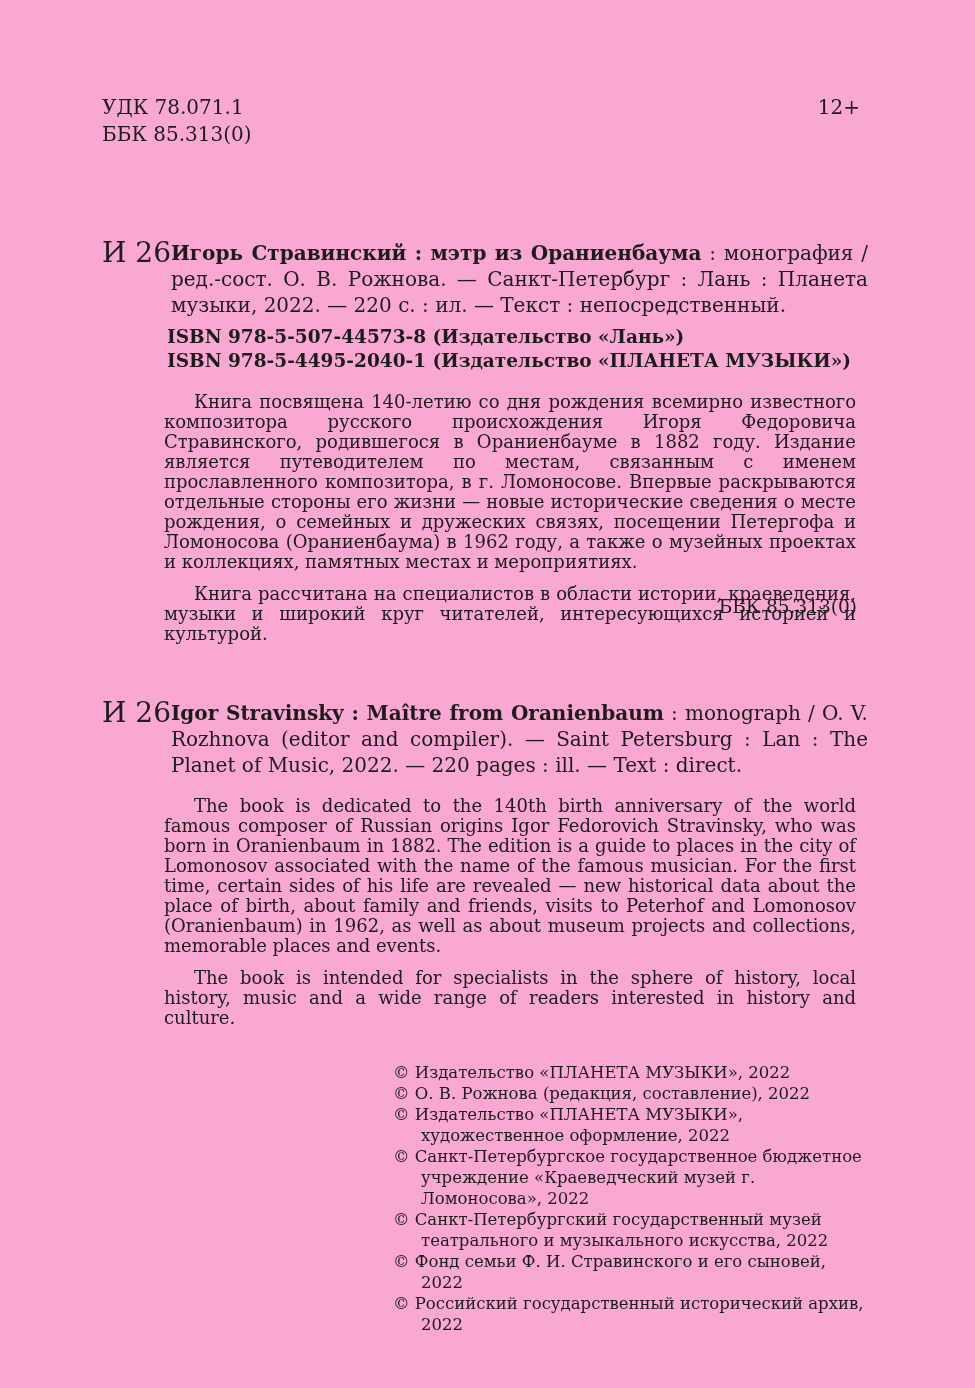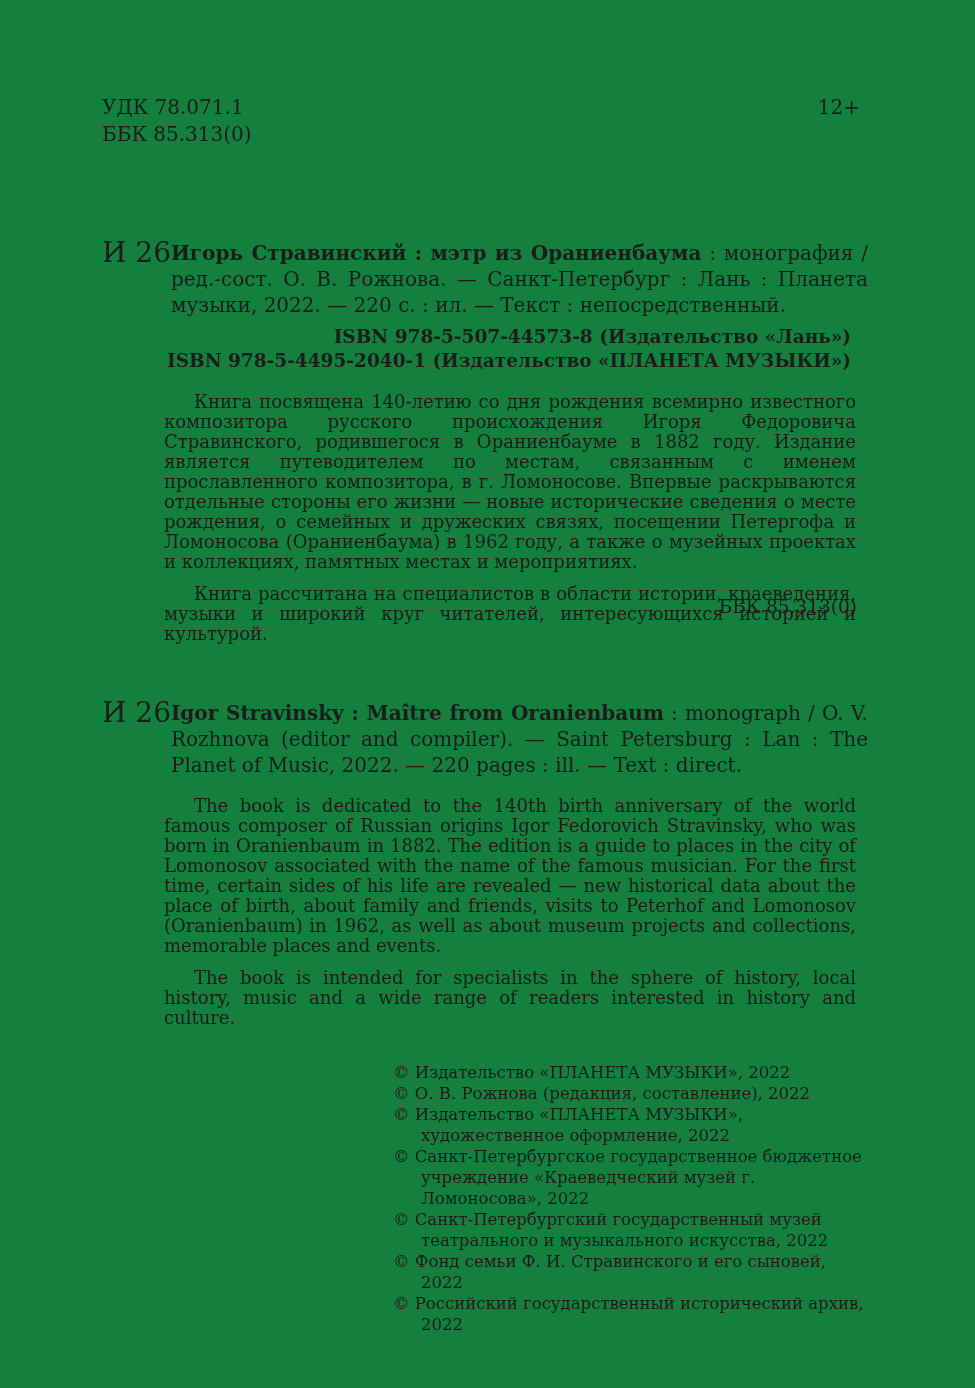--- a/index.html
+++ b/index.html
@@ -4,21 +4,21 @@
 <style>
   html, body {
     margin: 0;
     padding: 0;
     background: #ffffff;
   }
   .page {
     position: relative;
     width: 975px;
     height: 1388px;
-    background: #15803d;
+    background: #f9a8d4;
     color: #1c1c1c;
     font-family: "DejaVu Serif", "Liberation Serif", serif;
     overflow: hidden;
   }
   .udk-block {
     position: absolute;
     left: 102px;
     top: 94px;
     font-size: 20px;
     line-height: 27px;
@@ -55,21 +55,20 @@
   }
   .bib-title { font-weight: bold; }
   .isbn-block {
     position: absolute;
     left: 167px;
     top: 325px;
     font-size: 18.5px;
     font-weight: bold;
     line-height: 24px;
     white-space: nowrap;
-    text-align: right;
   }
   .annotation {
     position: absolute;
     left: 152px;
     width: 716px;
     font-size: 18px;
     line-height: 20px;
     text-align: justify;
   }
   .annotation.ru { top: 380px; }

